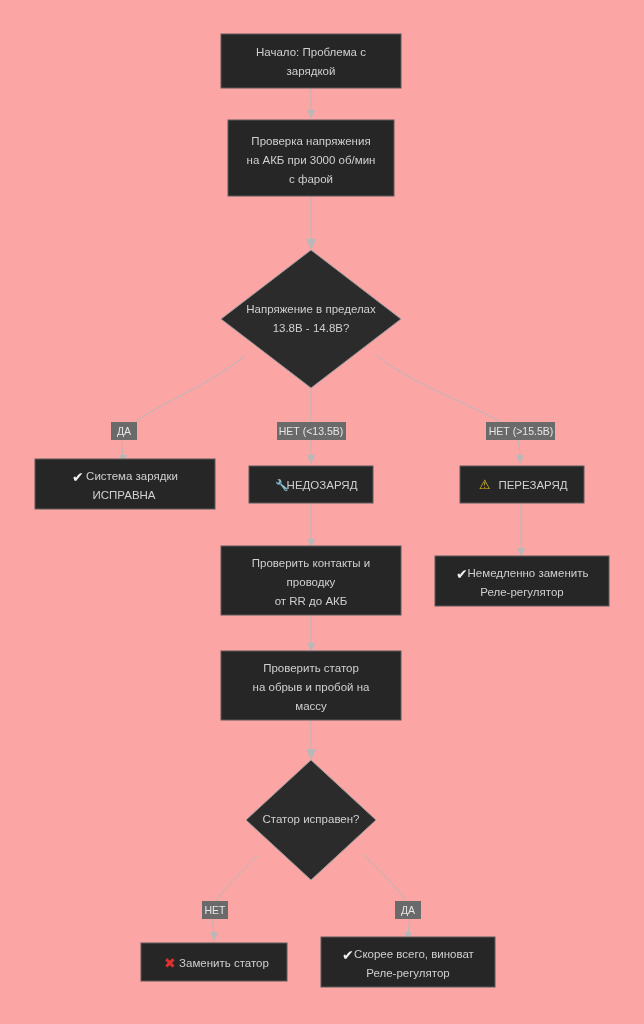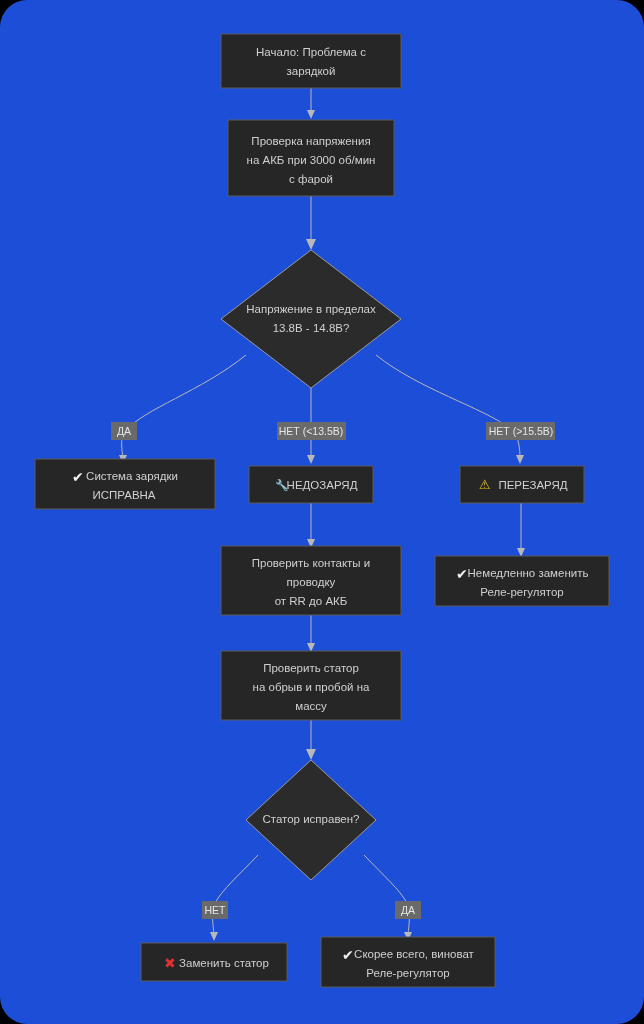--- a/index.html
+++ b/index.html
@@ -10,22 +10,21 @@
   body {
     width: 644px;
     height: 1024px;
     overflow: hidden;
     font-family: "Liberation Sans", sans-serif;
   }
   #flow-root {
     position: relative;
     width: 644px;
     height: 1024px;
-    background: #1d4ed8;
-    border-radius: 27px;
+    background: #fca5a5;
   }
   svg#flow-svg {
     position: absolute;
     left: 0;
     top: 0;
     width: 644px;
     height: 1024px;
     display: block;
   }
   .node-rect {

